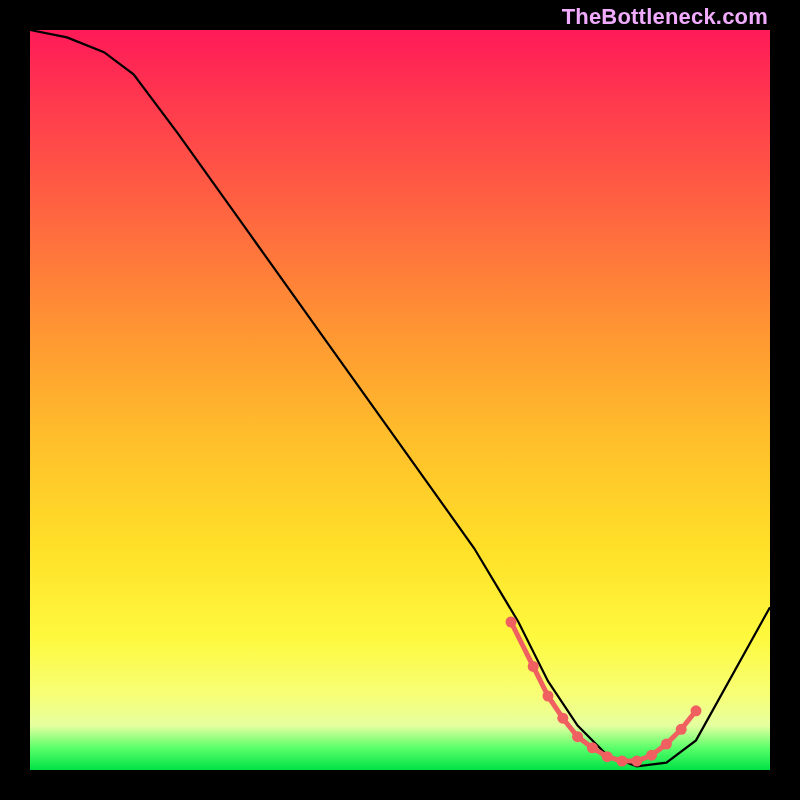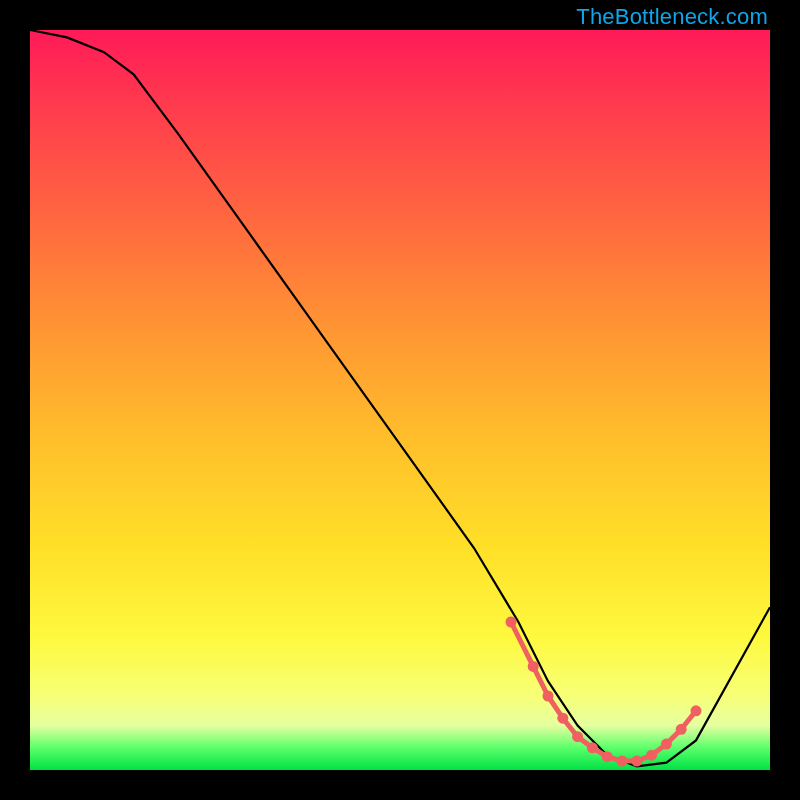--- a/index.html
+++ b/index.html
@@ -50,23 +50,23 @@
   }
   .svg-layer {
     position: absolute;
     top: 0;
     left: 0;
   }
   .watermark {
     position: absolute;
     top: 4px;
     right: 32px;
-    color: #0ea5e9;
+    color: #f0abfc;
     font-size: 22px;
-    font-weight: 400;
+    font-weight: 700;
     letter-spacing: 0.2px;
   }
 </style>
 </head>
 <body>
 
 <div class="frame">
 
   <div class="plot">
     <div class="gradient"></div>

